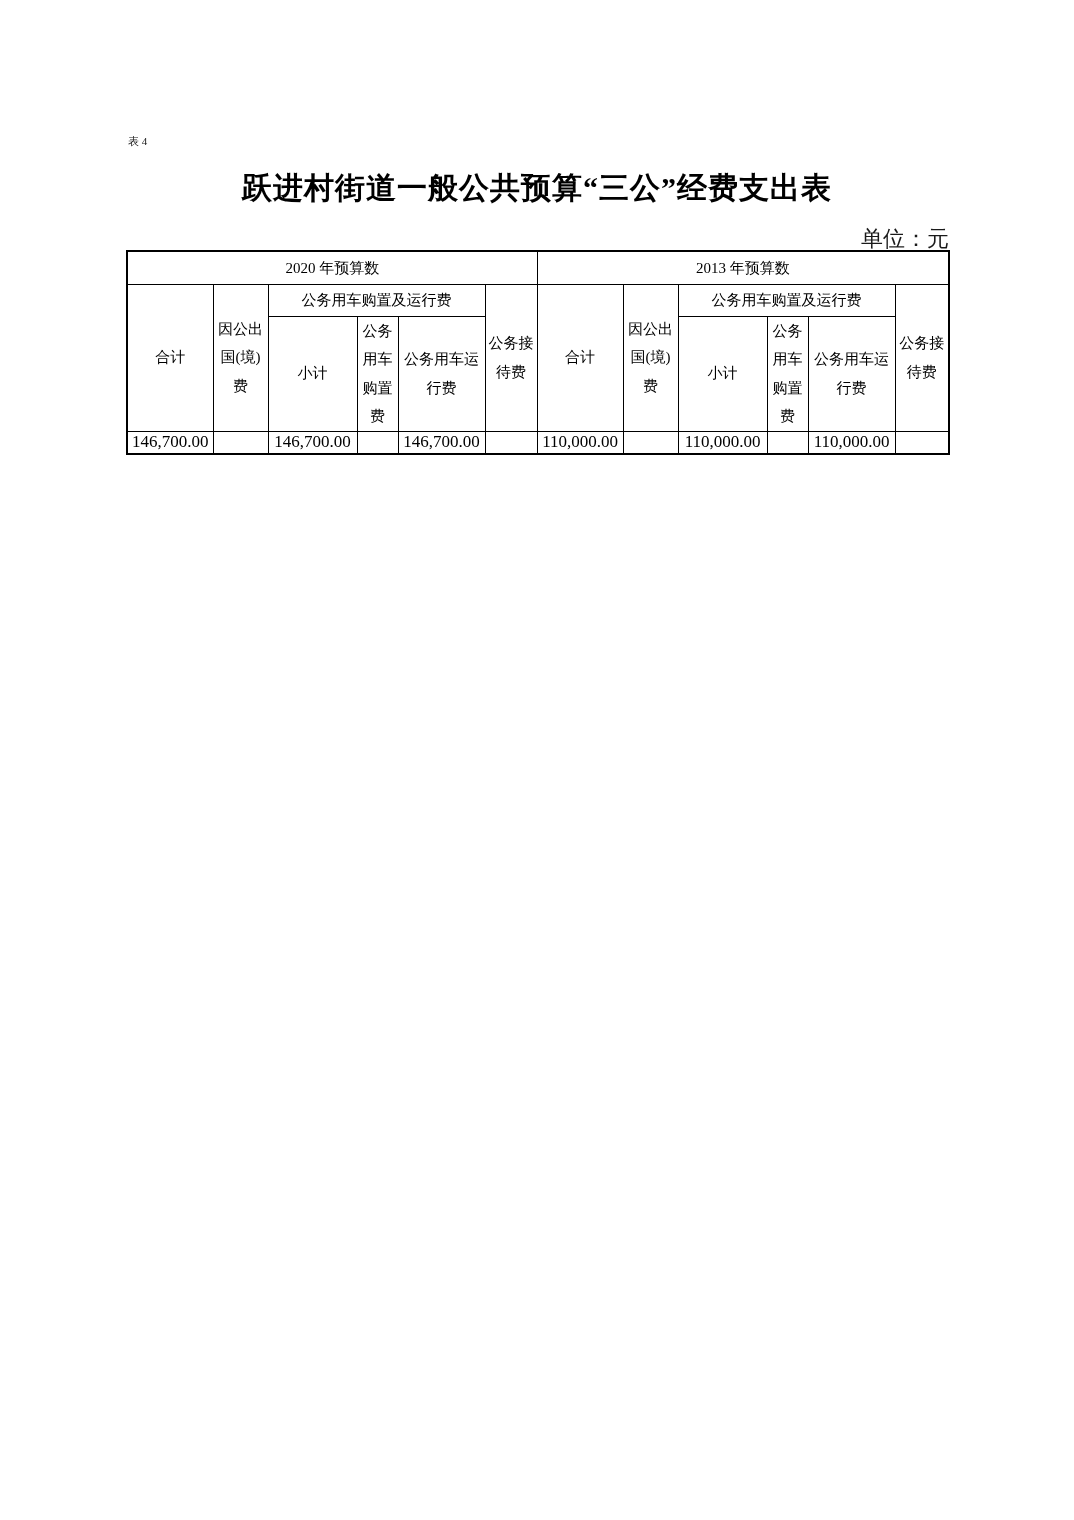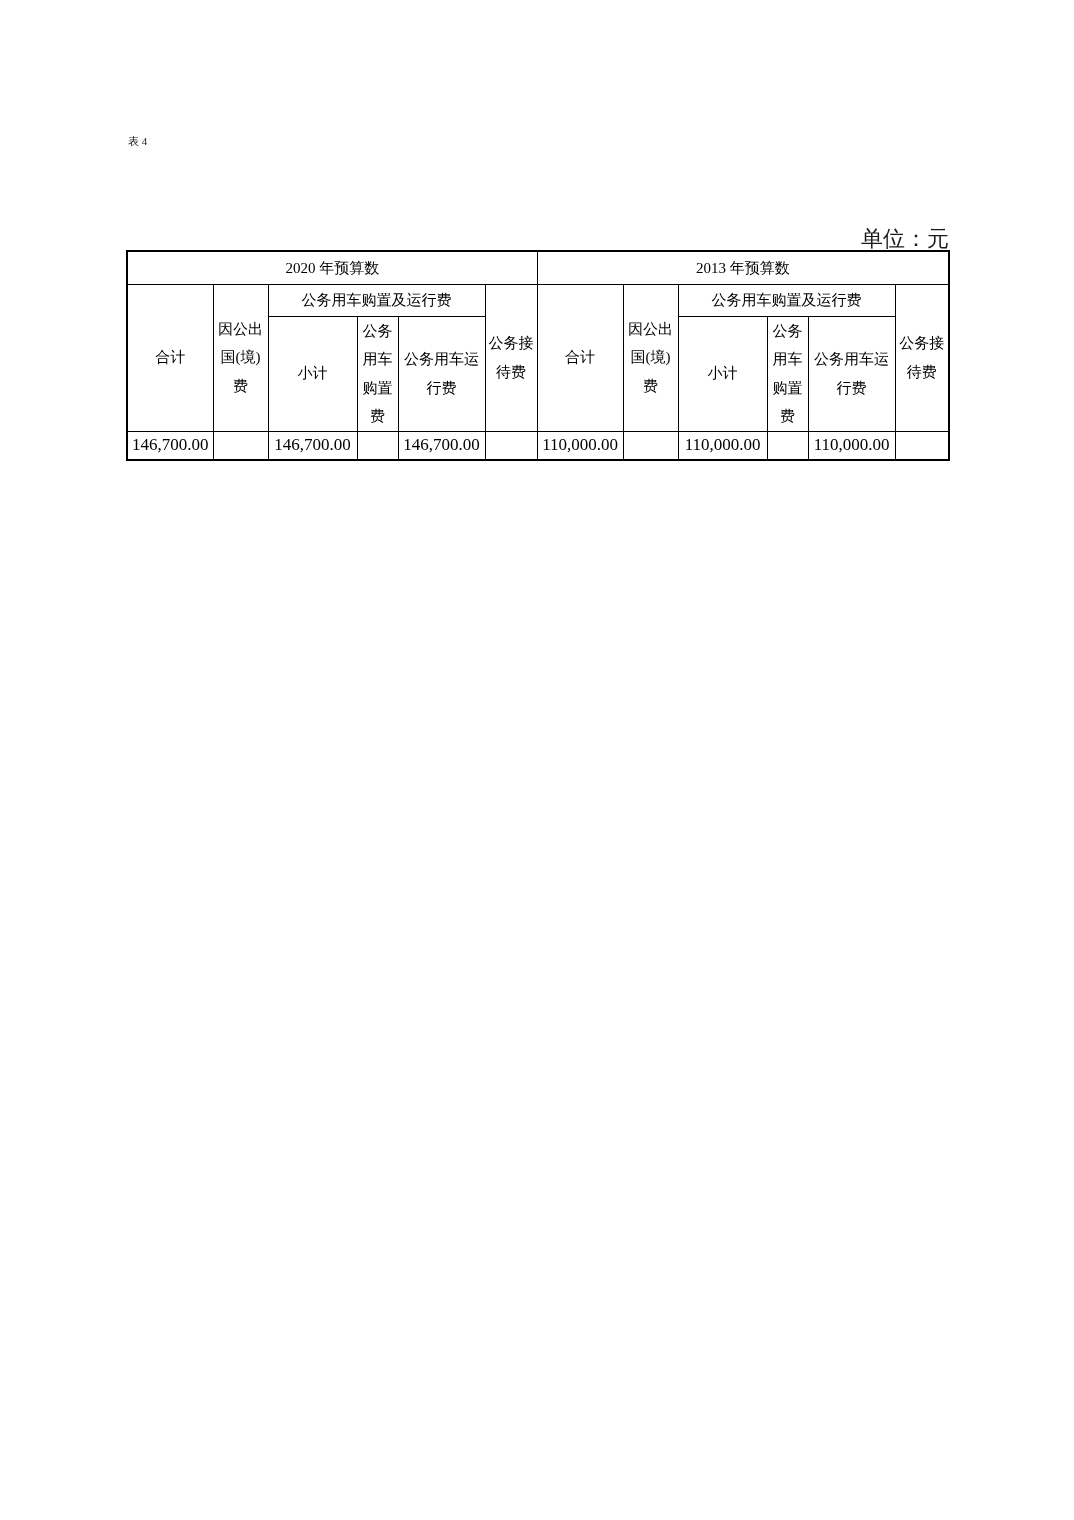--- a/index.html
+++ b/index.html
@@ -50,41 +50,42 @@
     vertical-align: middle;
     font-size: 15px;
     line-height: 1.9;
     padding: 0 2px;
     overflow: hidden;
     word-break: normal;
   }
   tr.r-years  { height: 33px; padding-left: 16px; }
   tr.r-group  { height: 32px; }
   tr.r-sub    { height: 114px; }
-  tr.r-data   { height: 29px; }
+  tr.r-data   { height: 23px; }
 
   td.year-cell { font-size: 16px; line-height: 1.2; }
   td.c-abroad    { padding: 0 3px; }
   td.c-purchase  { padding: 0 4px; }
   td.c-operation { padding: 0 8px; }
   td.c-reception { padding: 0 5px; }
 
   tr.r-data td {
     font-size: 17px;
     line-height: 1.2;
     padding: 0 1px;
   }
 </style>
 </head>
 <body>
 
 <div class="page">
 
   <div class="table-label">表 4</div>
 
+  <h1 class="doc-title">跃进村街道一般公共预算“三公”经费支出表</h1>
 
   <div class="unit-label">单位：元</div>
 
   <table class="budget-table">
     <colgroup>
       <col style="width:86px">
         <col style="width:55px">
         <col style="width:89px">
       <col style="width:41px">
         <col style="width:87px">

